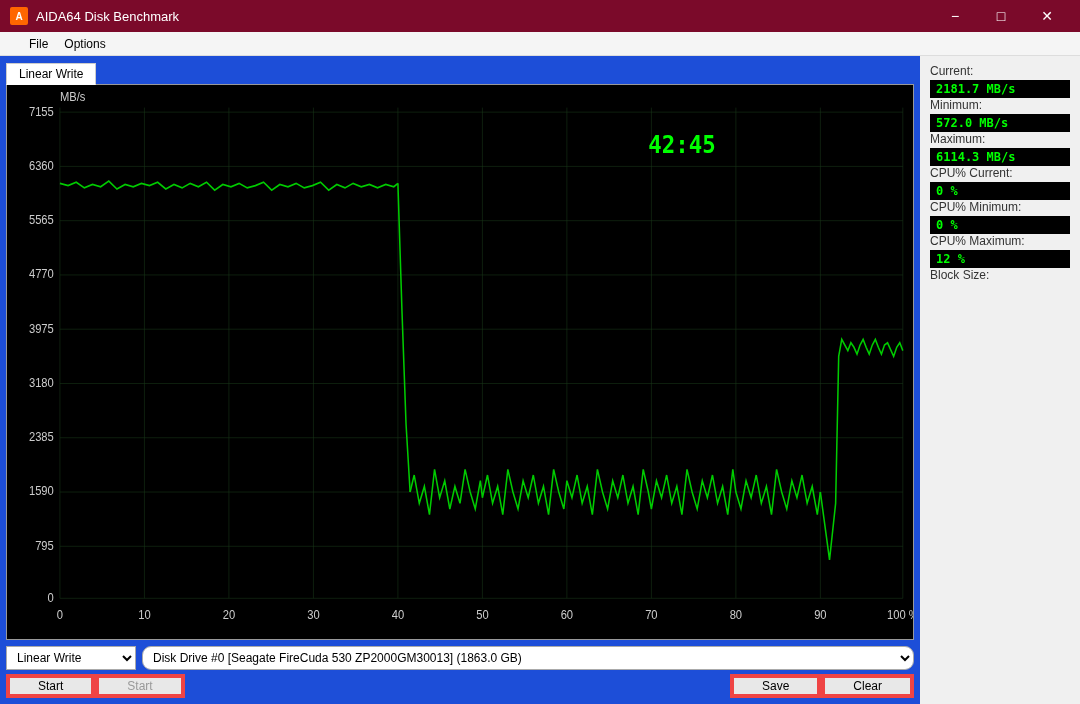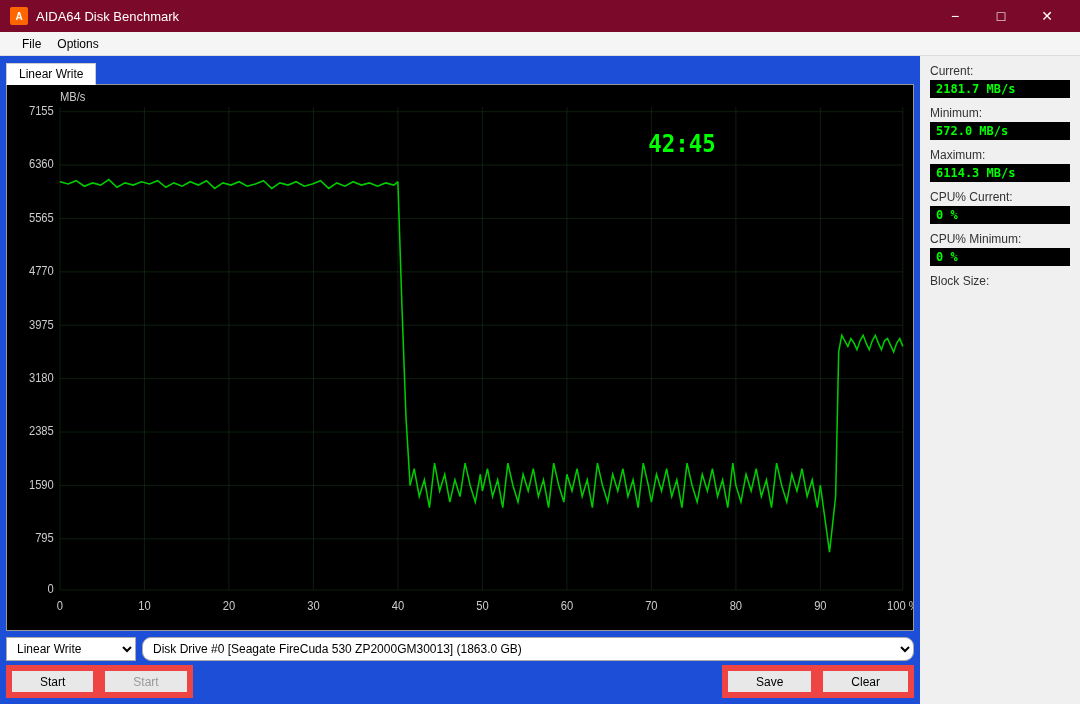--- a/index.html
+++ b/index.html
@@ -29,21 +29,21 @@
       display: flex; align-items: center; justify-content: center;
       cursor: pointer; font-size: 14px; color: white;
     }
 
     
     #menubar {
       background: #f5f5f5;
       height: 24px;
       display: flex;
       align-items: center;
-      padding: 0 14px;
+      padding: 0 21px;
       border-bottom: 1px solid #ddd;
     }
     #menubar .menu-item {
       padding: 2px 8px;
       cursor: pointer;
       font-size: 12px;
     }
 
     
     #main {
@@ -114,40 +114,39 @@
     .dropdown.drive { flex: 1; border-radius: 9px; }
 
     
     #action-bar {
       margin-top: 4px;
       display: flex;
       align-items: center;
       gap: 0;
     }
     .action-btn {
-      height: 33px;
+      height: 24px;
       min-width: 80px;
-      border: 6px solid #ef4444;
+      border: 4px solid #ef4444;
       background: #e8e8e8;
       font-size: 12px;
       cursor: pointer;
       padding: 0 28px;
     }
     .action-btn.disabled { color: #999; cursor: default; background: #e8e8e8; }
 
     .spacer { flex: 1; }
 
     
     #right-panel {
       width: 160px;
       padding: 8px 10px;
       background: #f0f0f0;
       display: flex;
       flex-direction: column;
-      gap: 8px;
       font-size: 12px;
     }
     .stat-group {}
     .stat-label { color: #333; margin-bottom: 2px; }
     .stat-value {
       background: #000;
       color: #00ff00;
       padding: 2px 6px;
       font-family: monospace;
       font-size: 12px;
@@ -311,16 +310,20 @@
     </div>
     <div class="stat-group">
       <div class="stat-label">CPU% Current:</div>
       <span class="stat-value">0 %</span>
     </div>
     <div class="stat-group">
       <div class="stat-label">CPU% Minimum:</div>
       <span class="stat-value">0 %</span>
     </div>
     <div class="stat-group">
+      <div class="stat-label">CPU% Maximum:</div>
+      <span class="stat-value">12 %</span>
+    </div>
+    <div class="stat-group">
       <div class="stat-label">Block Size:</div>
     </div>
   </div>
 </div>
 
 </body></html>

